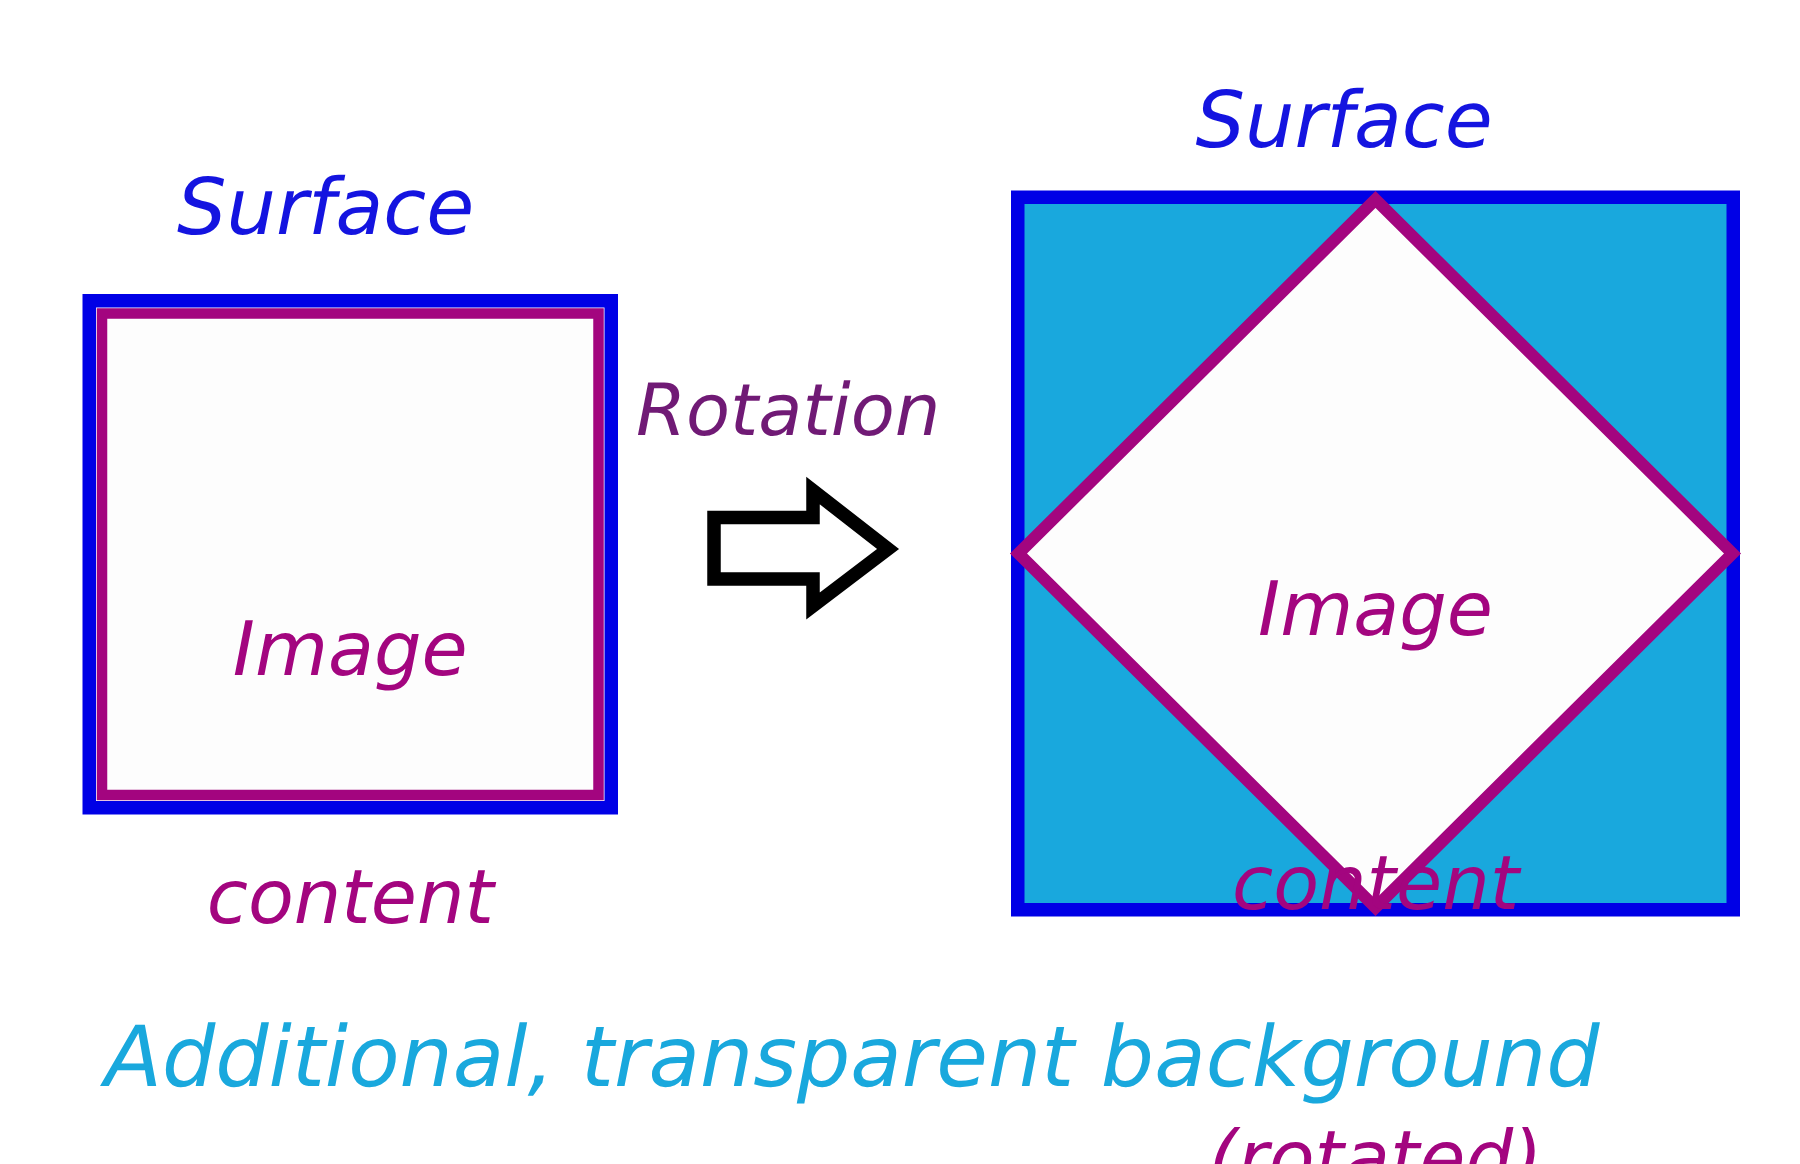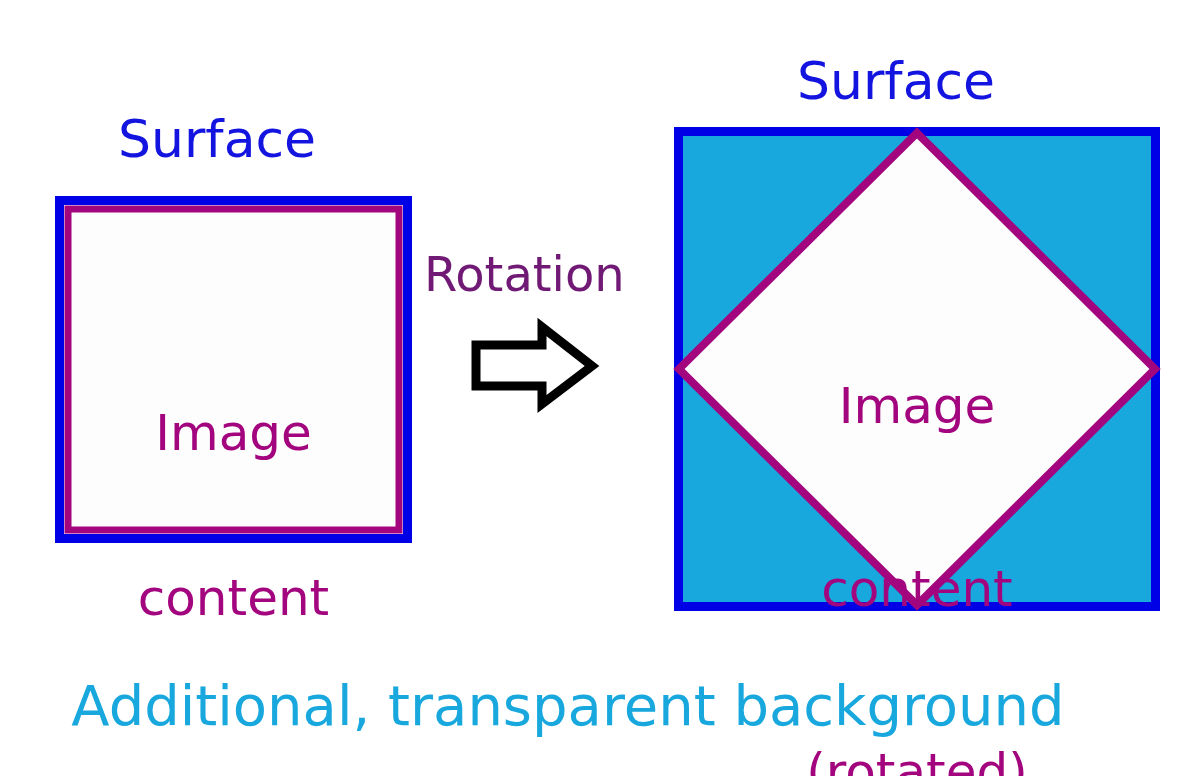--- a/index.html
+++ b/index.html
@@ -24,20 +24,21 @@
     position: absolute;
     left: 0;
     top: 0;
     width: 1200px;
     height: 776px;
   }
   .lbl {
     position: absolute;
     white-space: pre;
     line-height: 1.0;
+    font-style: italic;
   }
   .lbl-surface {
     font-size: 52px;
     letter-spacing: 0px;
   }
   .lbl-rotation {
     font-size: 48px;
   }
   .lbl-caption {
     font-size: 56px;

